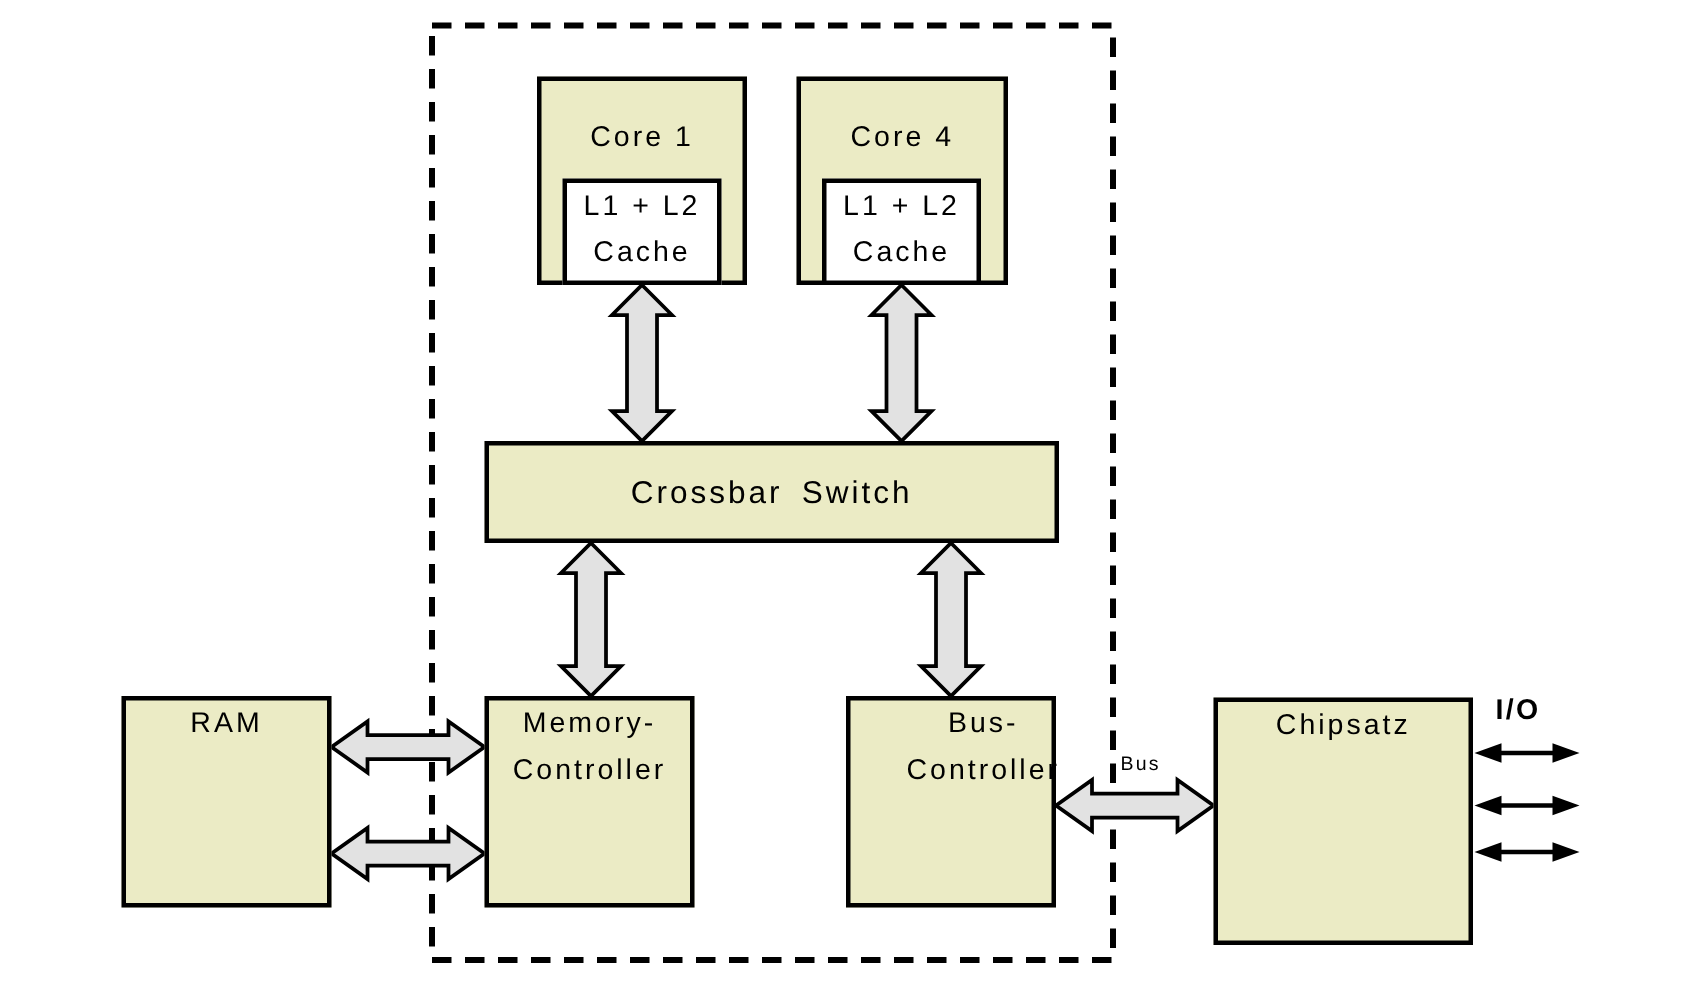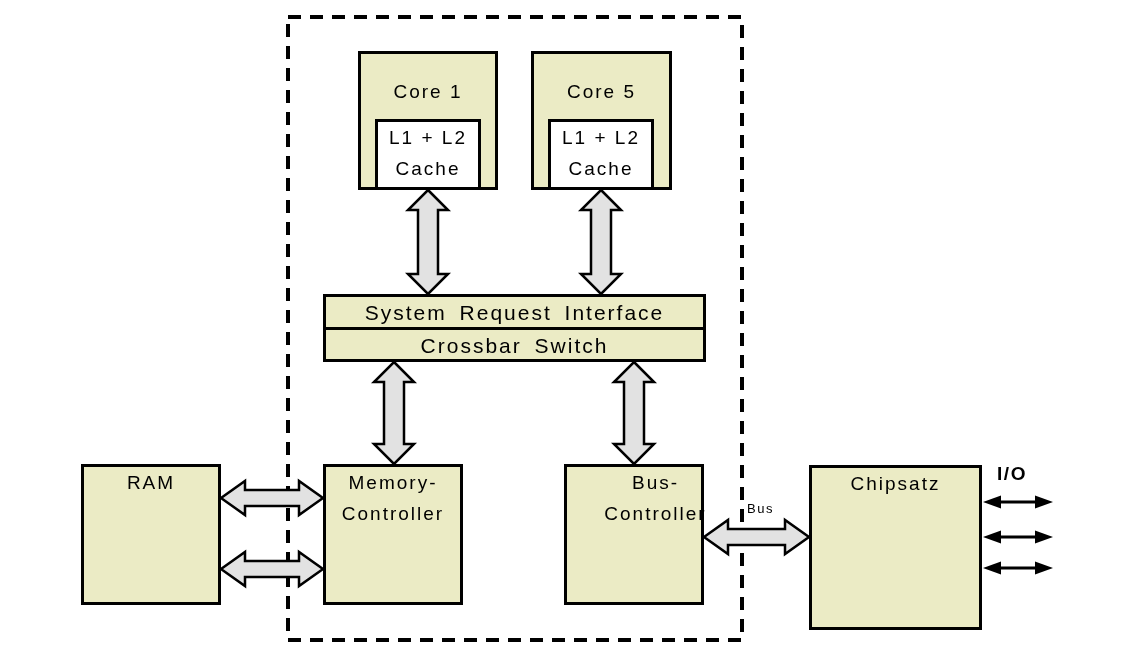--- a/index.html
+++ b/index.html
@@ -105,31 +105,28 @@
 
   <div class="box core" id="core1">
     <span>Core 1</span>
   </div>
   <div class="box cache" id="cache1">
     <span>L1 + L2</span>
     <span>Cache</span>
   </div>
 
   <div class="box core" id="core2">
-    <span>Core 5</span>
+    <span>Core 4</span>
   </div>
   <div class="box cache" id="cache2">
     <span>L1 + L2</span>
     <span>Cache</span>
   </div>
 
   <div class="box" id="sri-stack">
-    <div class="sri-row" id="sri-row-top">
-      <span>System Request Interface</span>
-    </div>
     <div class="sri-row" id="sri-row-bottom">
       <span>Crossbar Switch</span>
     </div>
   </div>
 
   <div class="box" id="ram">
     <span>RAM</span>
   </div>
 
   <div class="box" id="mc">

